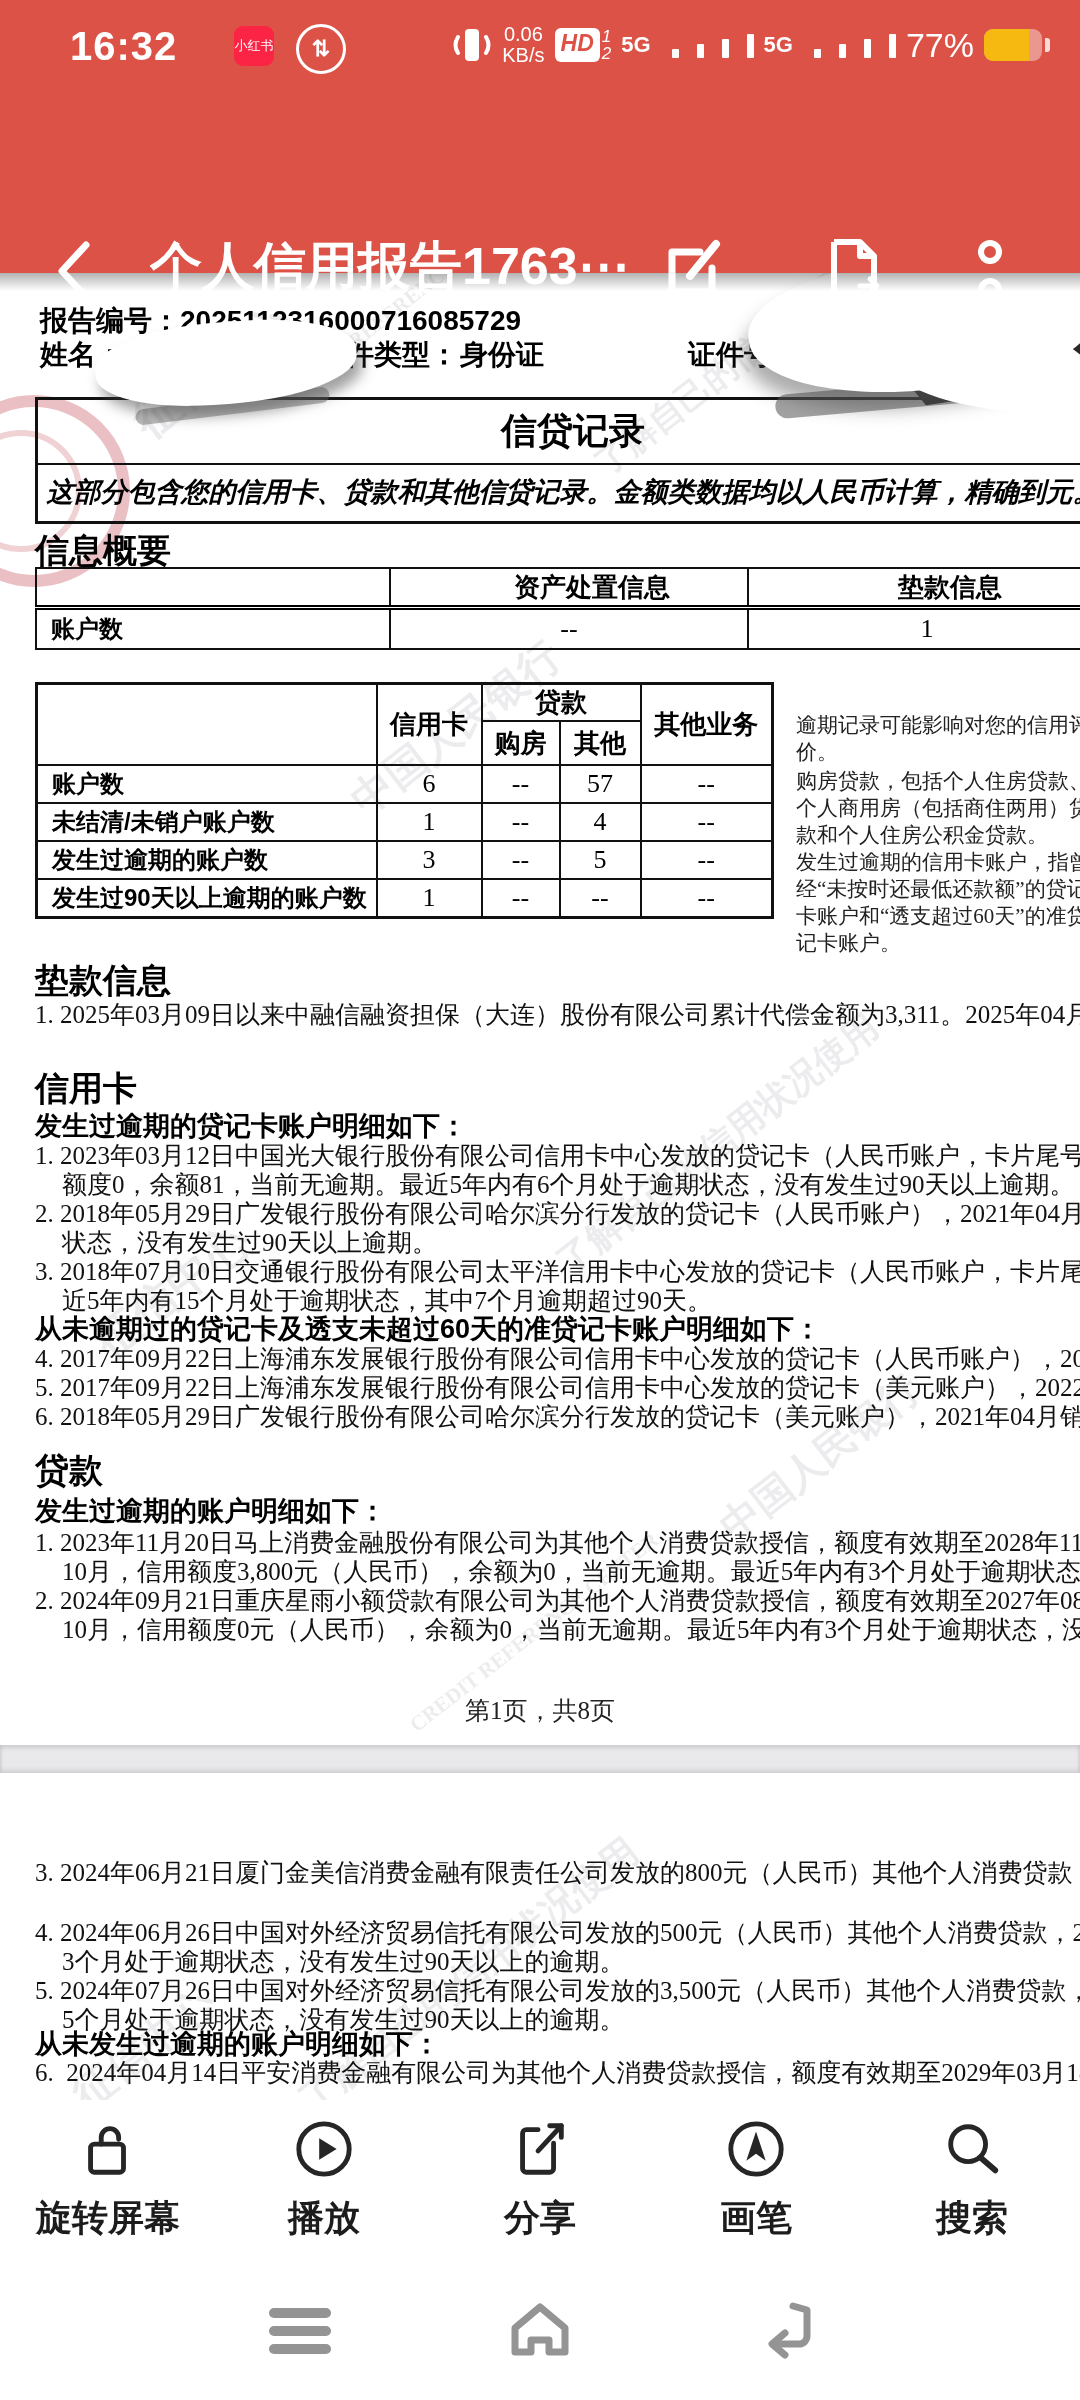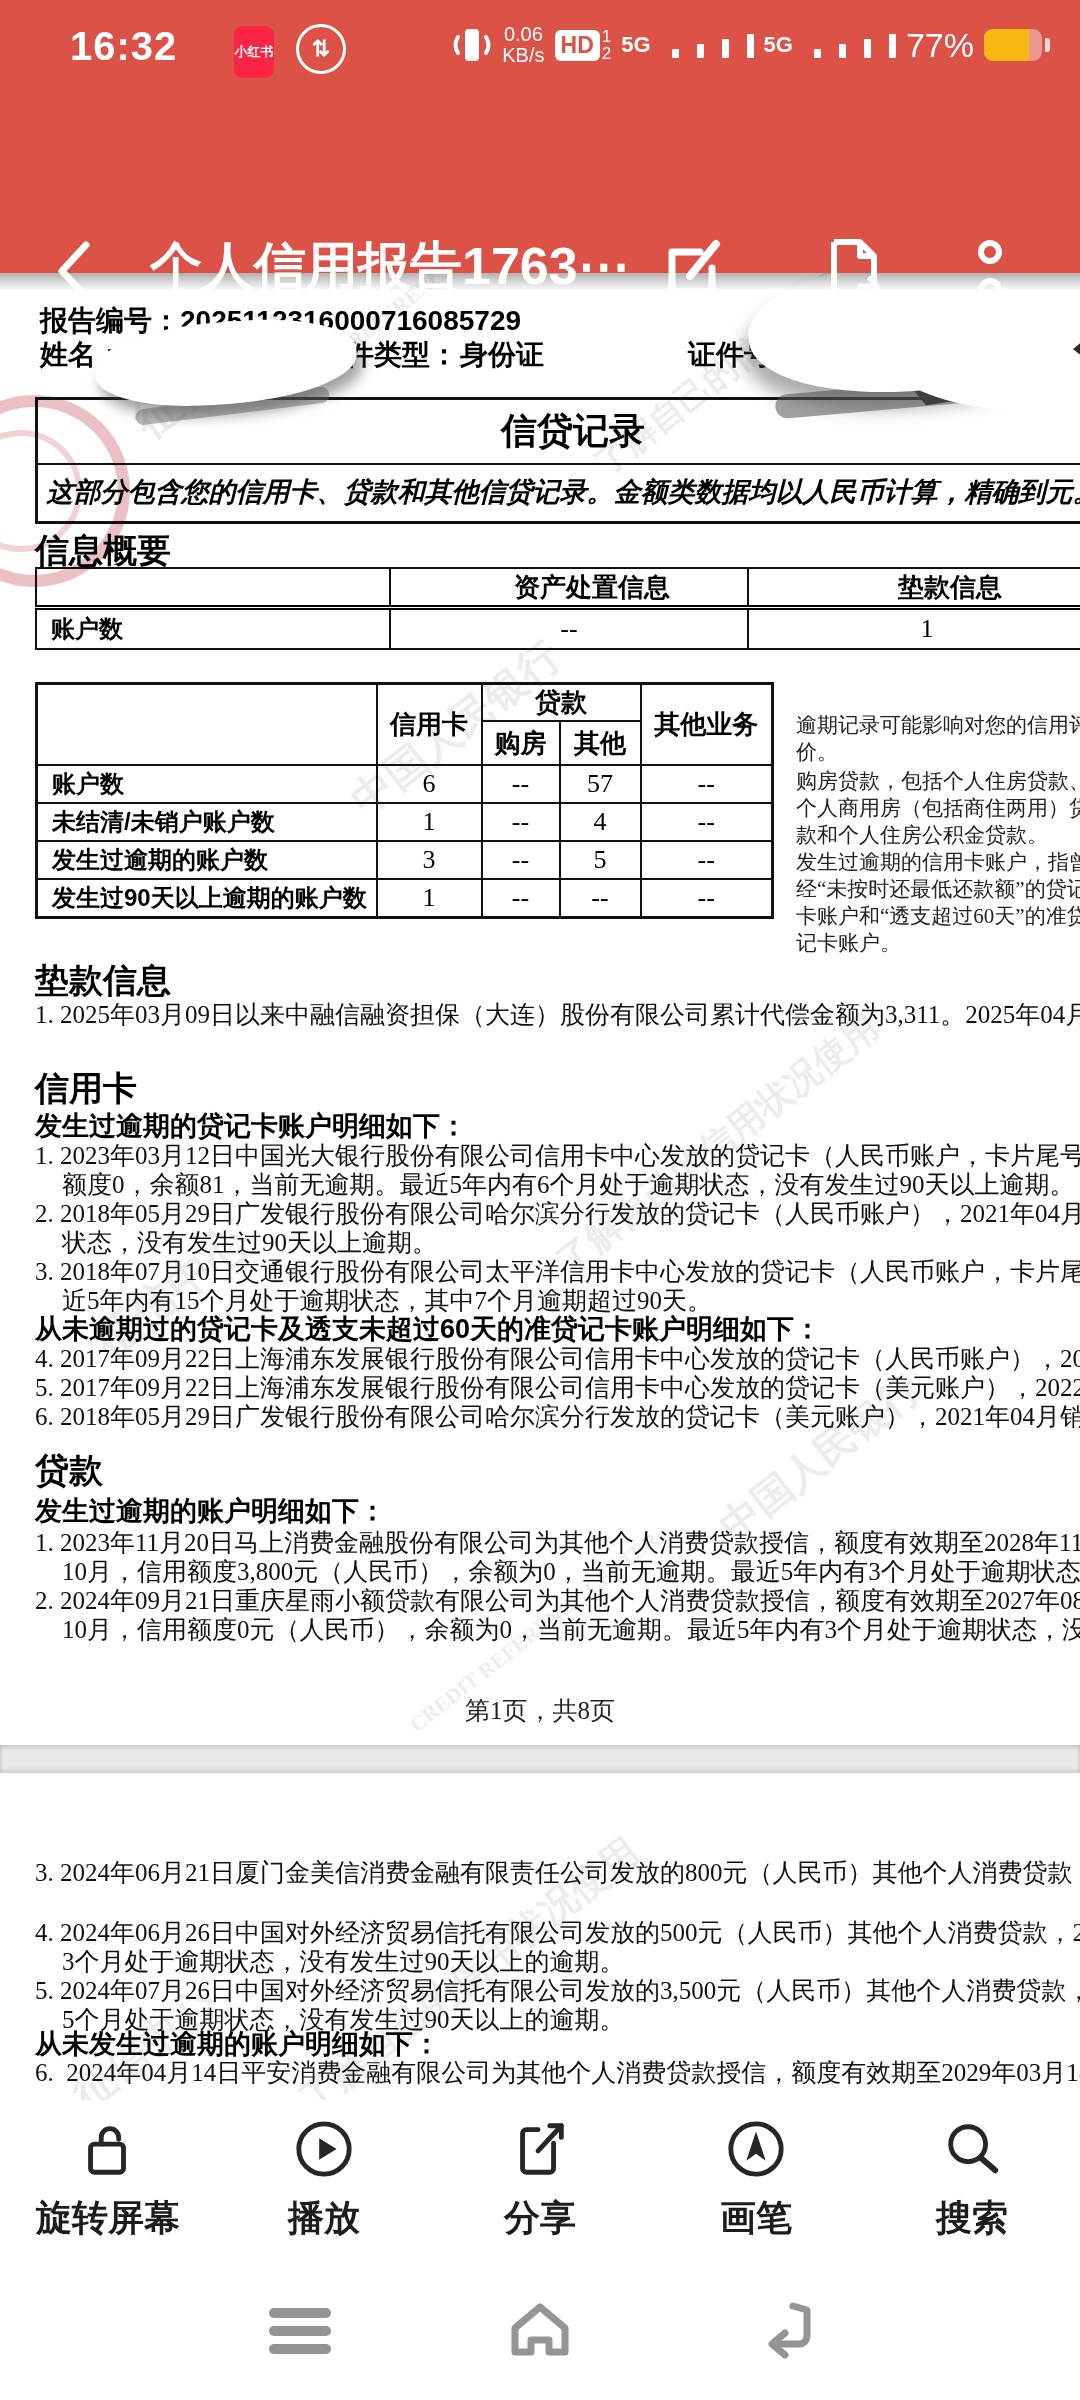--- a/index.html
+++ b/index.html
@@ -4,27 +4,27 @@
 <style>
   html,body{margin:0;padding:0;background:#777;}
   .screen{position:relative;width:1080px;height:2400px;overflow:hidden;background:#fff;
           font-family:"Liberation Sans",sans-serif;}
   
   .statusbar{position:absolute;left:0;top:0;width:1080px;height:90px;background:#dc5247;z-index:20;}
   .appbar{position:absolute;left:0;top:90px;width:1080px;height:183px;background:#dc5247;z-index:20;}
   .appbar-shadow{position:absolute;left:0;top:273px;width:1080px;height:18px;
                  background:linear-gradient(to bottom,rgba(0,0,0,.30),rgba(0,0,0,0));z-index:15;}
   .time{position:absolute;left:70px;top:24px;color:#fff;font-size:40px;font-weight:600;letter-spacing:1px;text-align:center;}
-  .xhs{position:absolute;left:234px;top:26px;width:40px;height:52px;background:#fb2444;border-radius:9px;
-       color:#fff;font-size:13px;font-weight:700;display:flex;align-items:center;justify-content:center;}
+  .xhs{position:absolute;left:234px;top:26px;width:40px;height:40px;background:#fb2444;border-radius:9px;
+       color:#fff;font-size:13px;font-weight:400;display:flex;align-items:center;justify-content:center;}
   .datacircle{position:absolute;left:296px;top:24px;width:44px;height:44px;border:3px solid #fff;border-radius:50%;
        color:#fff;font-size:22px;font-weight:700;display:flex;align-items:center;justify-content:center;}
   .sb-right{position:absolute;right:30px;top:0;height:90px;display:flex;align-items:center;gap:10px;color:#fff;}
   .speed{display:flex;flex-direction:column;line-height:21px;font-size:20px;text-align:center;}
-  .hdwrap{display:flex;align-items:center;}
+  .hdwrap{display:flex;font-style:italic;}
   .hd{background:#fff;color:#dc5247;font-weight:700;font-size:23px;border-radius:6px;padding:2px 6px;}
   .hdnums{display:flex;flex-direction:column;font-size:17px;line-height:17px;margin-left:2px;}
   .sig{display:flex;align-items:flex-end;gap:18px;}
   .sig .t5g{font-size:22px;font-weight:700;margin-right:3px;align-self:flex-start;}
   .bar{width:7px;background:#fff;border-radius:1px;display:inline-block;}
   .pct{font-size:34px;}
   .batt{position:relative;width:58px;height:32px;border-radius:9px;background:rgba(255,255,255,.40);overflow:hidden;}
   .batt .fill{position:absolute;left:0;top:0;bottom:0;width:78%;background:#f6b912;}
   .batt-nub{width:5px;height:14px;background:rgba(255,255,255,.8);border-radius:0 3px 3px 0;margin-left:-7px;}
   .back{position:absolute;left:52px;top:148px;}

